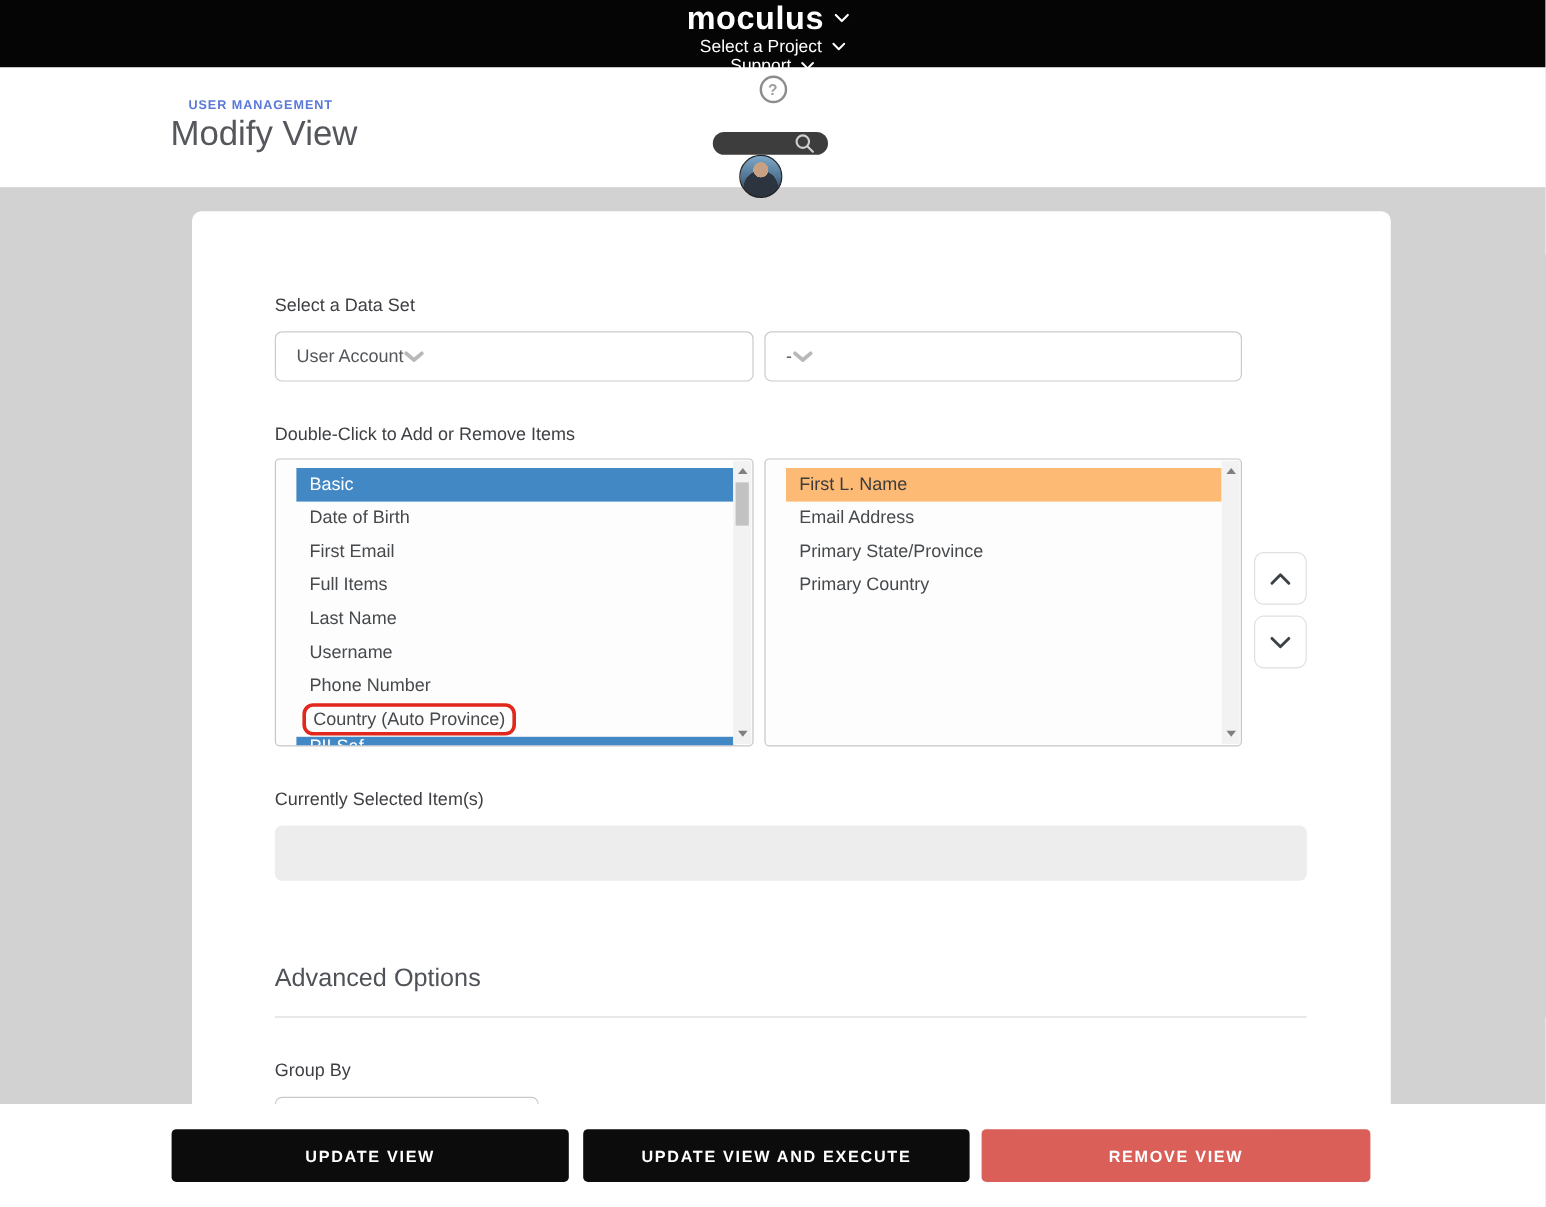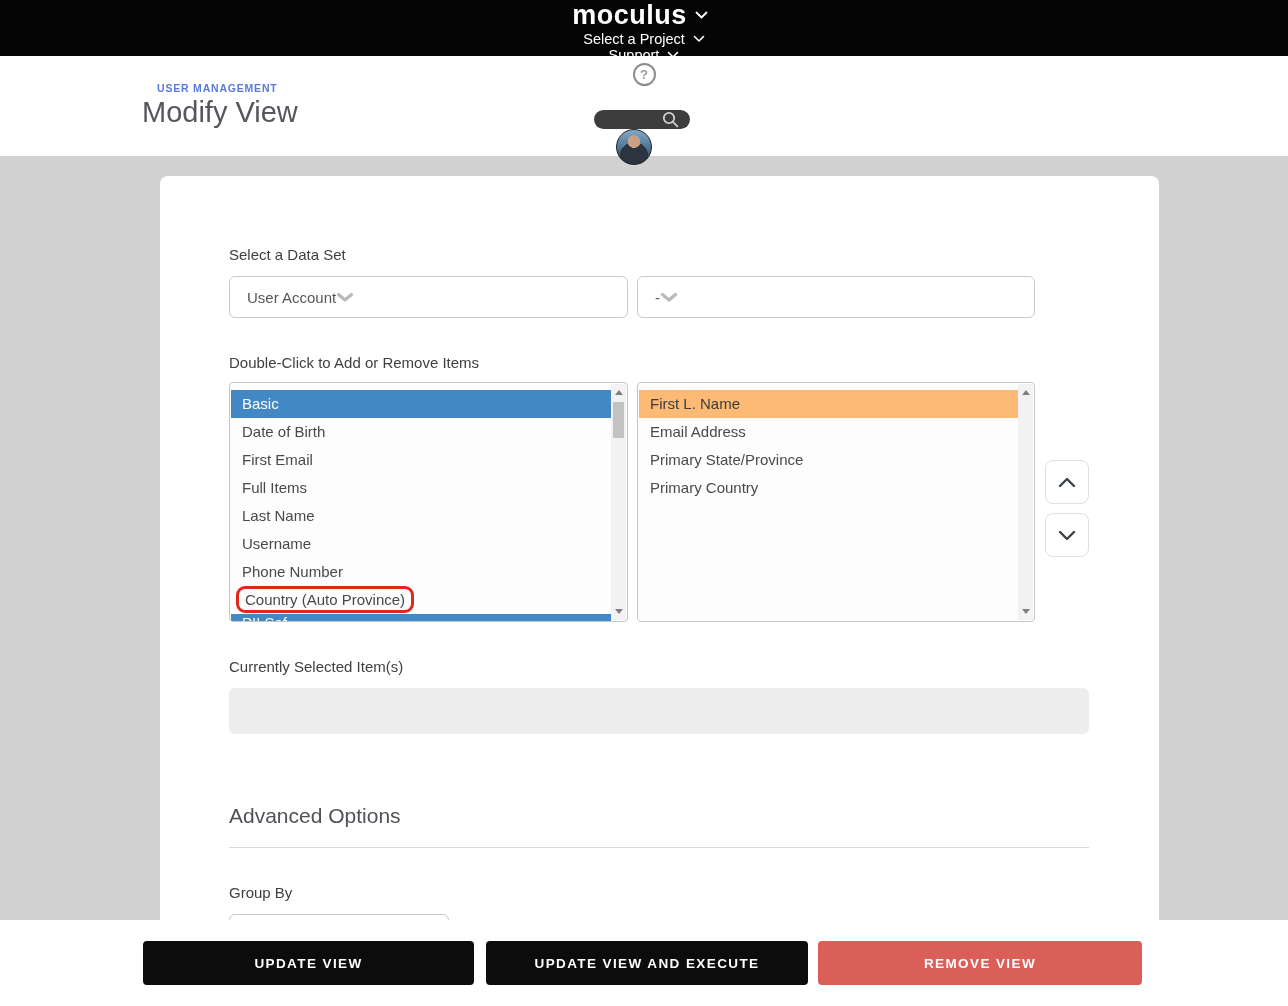--- a/index.html
+++ b/index.html
@@ -51,21 +51,21 @@
   .field-label { position:absolute; left:69px; font-size:15px; color:#3d3f42; }
 
   .dropdown {
     position:absolute; height:42px; border:1px solid #cbcbcb; border-radius:6px; background:#fff;
     display:flex; align-items:center; justify-content:flex-start; padding:0 14px 0 17px;
     font-size:15px; color:#54575a; cursor:pointer;
   }
 
   
   .listbox { position:absolute; top:206px; height:240px; border:1px solid #c6c6c6; border-radius:4px;
-    background:#fdfdfd; overflow:hidden; padding:7px 16px 0 1px; }
+    background:#fdfdfd; overflow:hidden; padding:7px 16px 0 17px; }
   .listbox-left { left:69px; width:399px; }
   .listbox-right { left:477px; width:398px; }
   .list-item { height:28px; line-height:28px; padding-left:11px; font-size:15px; color:#474a4d;
     white-space:nowrap; cursor:pointer; }
   .list-item.sel-blue { background:#4288c5; color:#ffffff; }
   .list-item.sel-gray { background:#fdba74; color:#3c3c3c; }
   .list-item.partial { height:10px; line-height:17px; overflow:hidden; background:#4288c5; color:#fff; }
   .annotation { display:inline-block; border:3px solid #e0291c; border-radius:9px; padding:0 6px;
     margin-left:-6px; line-height:21px; height:27px; }
 

